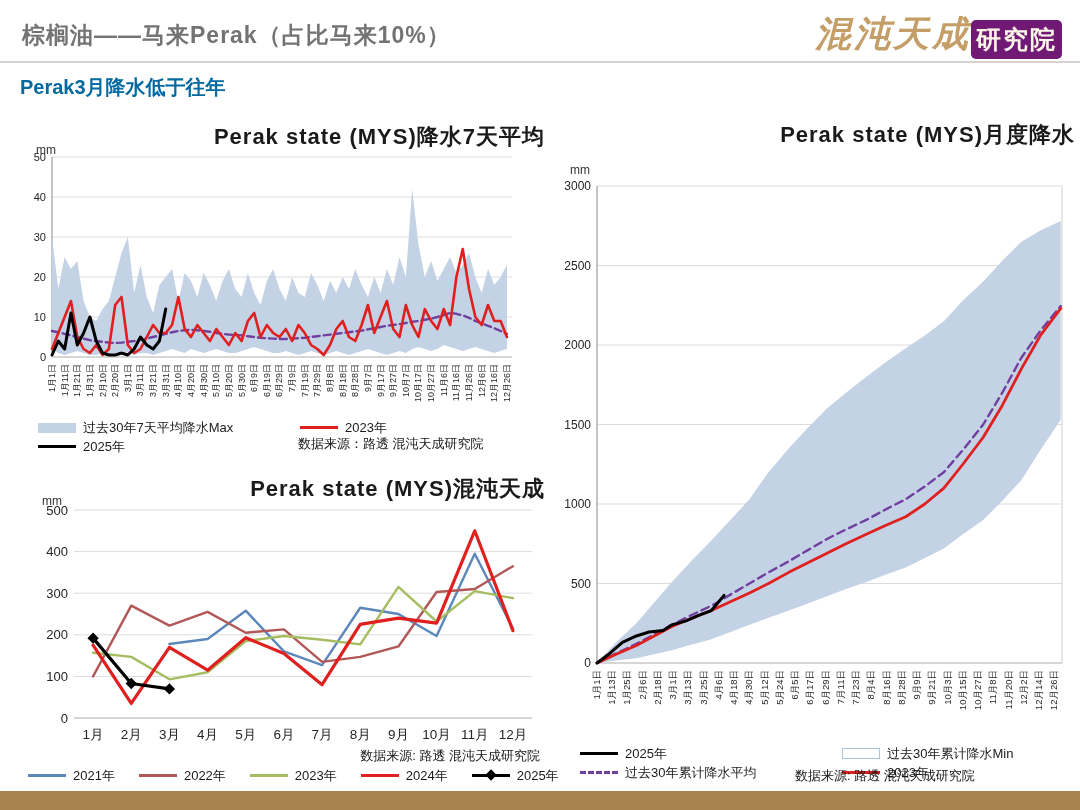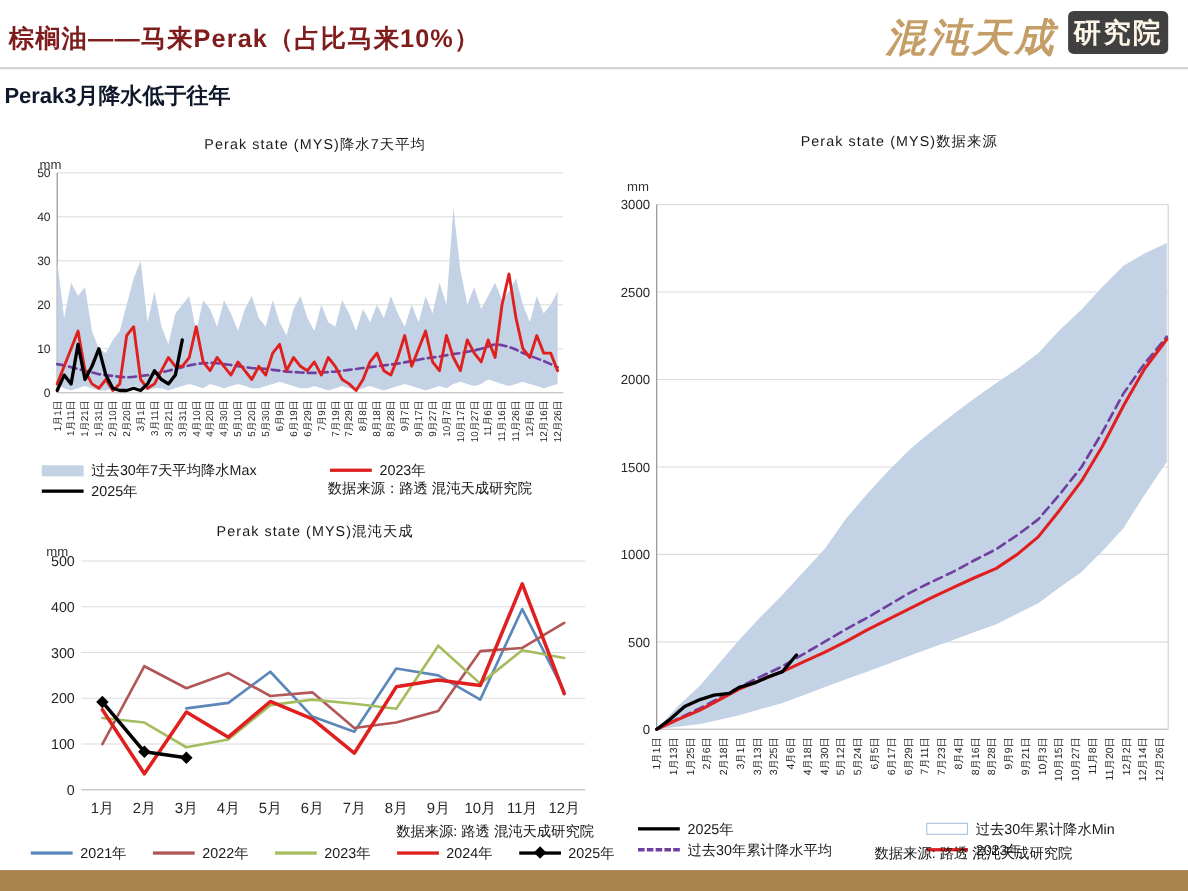--- a/index.html
+++ b/index.html
@@ -1,23 +1,23 @@
 <!DOCTYPE html>
 <html><head>
 <meta charset="utf-8">
 <style>
   html,body{margin:0;padding:0;background:#ffffff;}
   body{width:1080px;height:810px;position:relative;font-family:"Liberation Sans",sans-serif;overflow:hidden;}
-  .hdr-title{position:absolute;left:8px;top:20px;font-size:23px;font-weight:bold;color:#7f1d1d;letter-spacing:1px;}
-  .logo{position:absolute;right:18px;top:10px;display:flex;align-items:flex-start;gap:10px;}
+  .hdr-title{position:absolute;left:22px;top:20px;font-size:23px;font-weight:bold;color:#737373;letter-spacing:1px;}
+  .logo{position:absolute;right:18px;top:10px;display:flex;align-items:flex-end;gap:0;}
   .logo-script{font-size:36px;font-weight:bold;color:#c49e66;letter-spacing:3px;font-style:italic;}
-  .logo-badge{font-size:25px;font-weight:bold;color:#fdf6e8;background:#404040;padding:3px 5px;border-radius:5px;letter-spacing:2px;}
+  .logo-badge{font-size:25px;font-weight:bold;color:#fdf6e8;background:#701a75;padding:3px 5px;border-radius:5px;letter-spacing:2px;}
   .hdr-divider{position:absolute;left:0;top:61px;width:1080px;height:2px;background:#d7d4cf;}
-  .subtitle{position:absolute;left:4px;top:74px;font-size:20px;font-weight:bold;color:#0f172a;}
-  .chart-title{position:absolute;font-size:13px;font-weight:400;color:#1a1a1a;text-align:center;letter-spacing:1px;}
+  .subtitle{position:absolute;left:20px;top:74px;font-size:20px;font-weight:bold;color:#0369a1;}
+  .chart-title{position:absolute;font-size:22px;font-weight:700;color:#1a1a1a;text-align:right;letter-spacing:1px;}
   .unit-label{position:absolute;font-size:12px;color:#333;}
   svg{position:absolute;}
   .legend{position:absolute;display:flex;}
   .lg-col{display:flex;flex-direction:column;}
   .lg-item{display:flex;align-items:center;gap:7px;height:19px;font-size:13px;color:#1a1a1a;white-space:nowrap;}
   .sw{flex:0 0 auto;display:inline-block;}
   .sw-fill{width:38px;height:10px;}
   .sw-open{width:36px;height:9px;background:#fff;border:1px solid #aac4da;}
   .sw-line{width:38px;height:0;border-top:3px solid #000;}
   .sw-dash{width:38px;height:0;border-top:3px dashed #000;}
@@ -178,21 +178,21 @@
     </div>
     <div class="lg-item">
       <span class="sw sw-dm">
         <span class="ln" style="background: rgb(0, 0, 0);"></span>
         <span class="di" style="background: rgb(0, 0, 0);"></span>
       </span>
       <span>2025年</span>
     </div>
   </div>
 
-<div class="chart-title" style="left:560px;top:120px;width:515px;">Perak state (MYS)数据来源</div>
+<div class="chart-title" style="left:560px;top:120px;width:515px;">Perak state (MYS)月度降水</div>
 <div class="unit-label" style="left:570px;top:163px;">mm</div>
 <svg id="svg-cumulative" style="left:560px;top:112px;" width="515" height="632" viewBox="0 0 515 632">
     <g>
       <line x1="37" y1="551" x2="502" y2="551" stroke="#dcdcdc" stroke-width="1"></line>
       <text x="31" y="555.32" text-anchor="end" font-size="12" fill="#262626">0</text>
       <line x1="37" y1="471.5" x2="502" y2="471.5" stroke="#dcdcdc" stroke-width="1"></line>
       <text x="31" y="475.82" text-anchor="end" font-size="12" fill="#262626">500</text>
       <line x1="37" y1="392.00000000000006" x2="502" y2="392.00000000000006" stroke="#dcdcdc" stroke-width="1"></line>
       <text x="31" y="396.32000000000005" text-anchor="end" font-size="12" fill="#262626">1000</text>
       <line x1="37" y1="312.5" x2="502" y2="312.5" stroke="#dcdcdc" stroke-width="1"></line>

